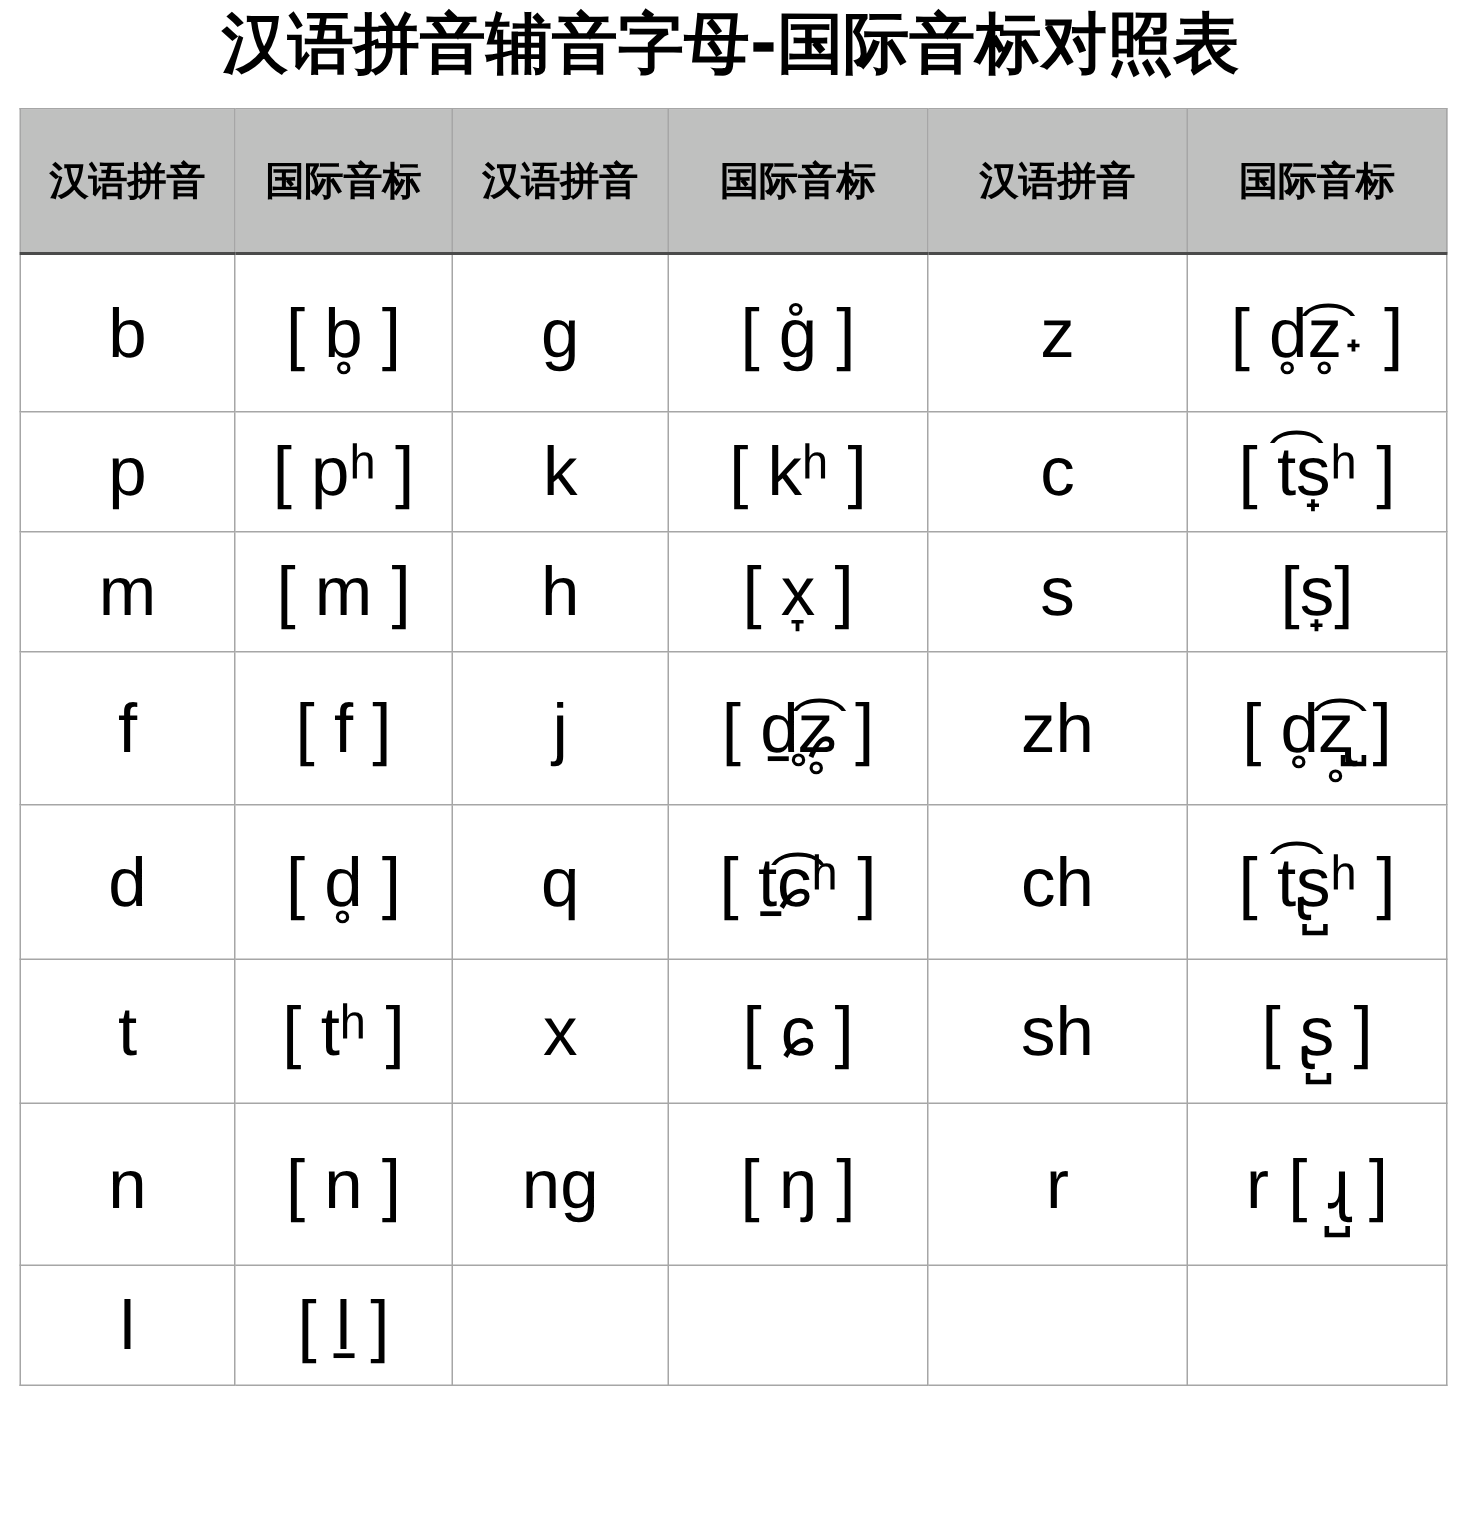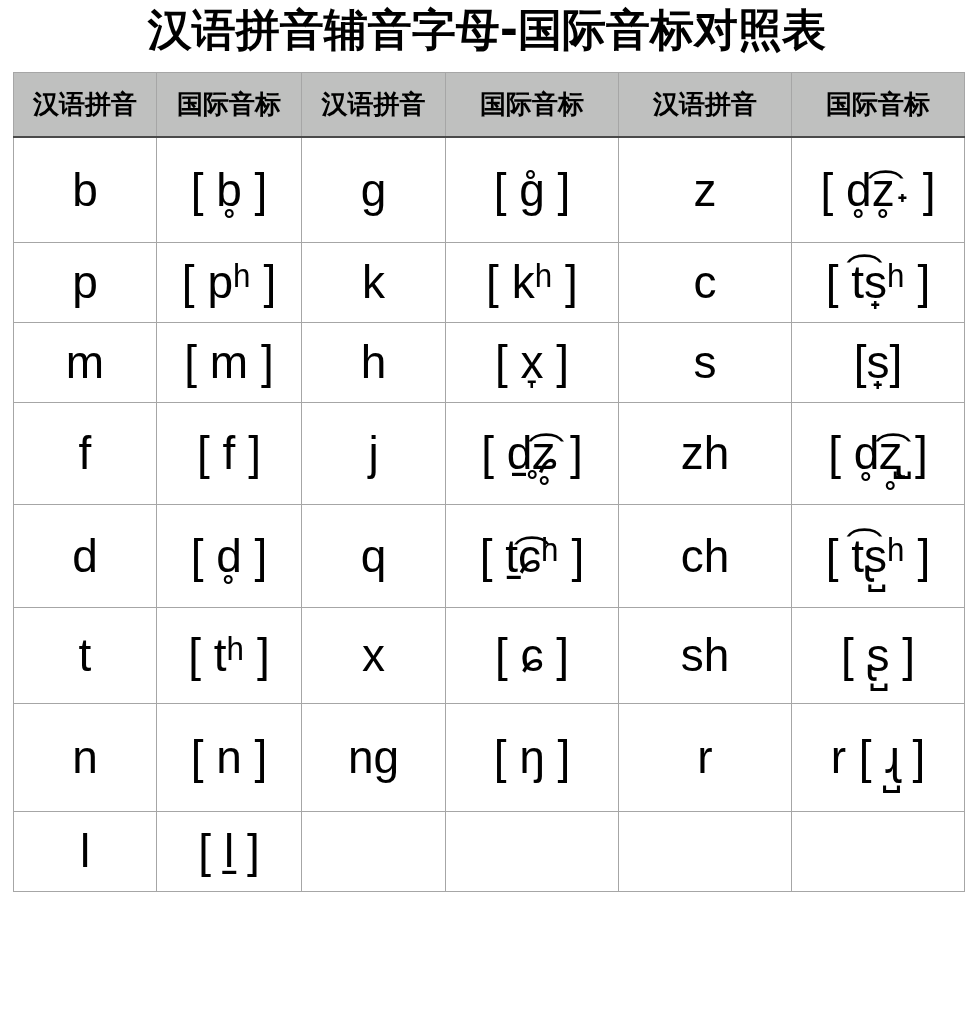--- a/index.html
+++ b/index.html
@@ -6,21 +6,21 @@
     body { width: 974px; height: 1012px; position: relative; font-family: "DejaVu Sans", "Liberation Sans", sans-serif; color: #000; }
     .title {
       position: absolute; left: 0; top: 6px; width: 974px; text-align: center;
       font-size: 44px; font-weight: bold; line-height: 48px; letter-spacing: 0px;
     }
     table.ipa {
       position: absolute; left: 13px; top: 72px; width: 951px;
       border-collapse: collapse; table-layout: fixed;
     }
     table.ipa td, table.ipa th {
-      border: 1px solid #a6a6a6; text-align: center; vertical-align: middle; padding: 0;
+      border: 1px solid #a6a6a6; text-align: center; vertical-align: middle; padding: 16px;
     }
     table.ipa th {
       background: #bfc0bf; height: 63px; font-size: 26px; font-weight: bold;
       border-bottom: 2px solid #4a4a4a;
     }
     table.ipa td.cell { font-size: 46px; line-height: 1; font-family: "Liberation Sans", "DejaVu Sans", sans-serif; }
     .ipa-sym { font-family: "DejaVu Sans", sans-serif; font-size: 44px; }
     td.note {
       text-align: left !important; padding: 10px 12px 12px 12px !important;
       font-size: 27px; line-height: 42px; height: 86px;

